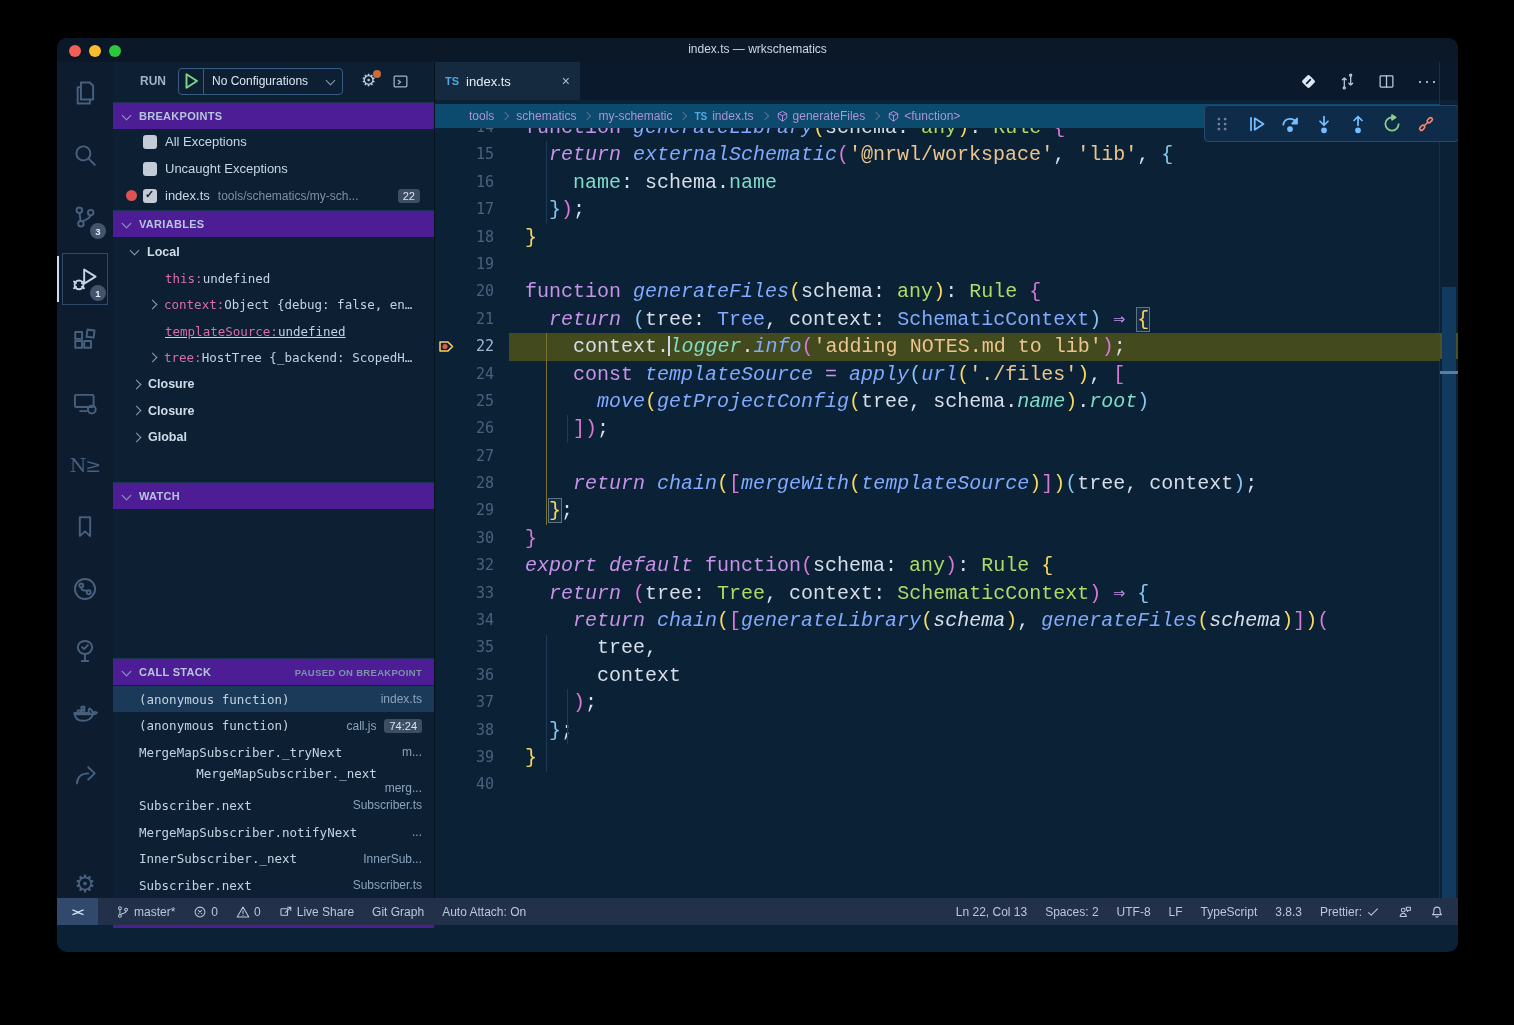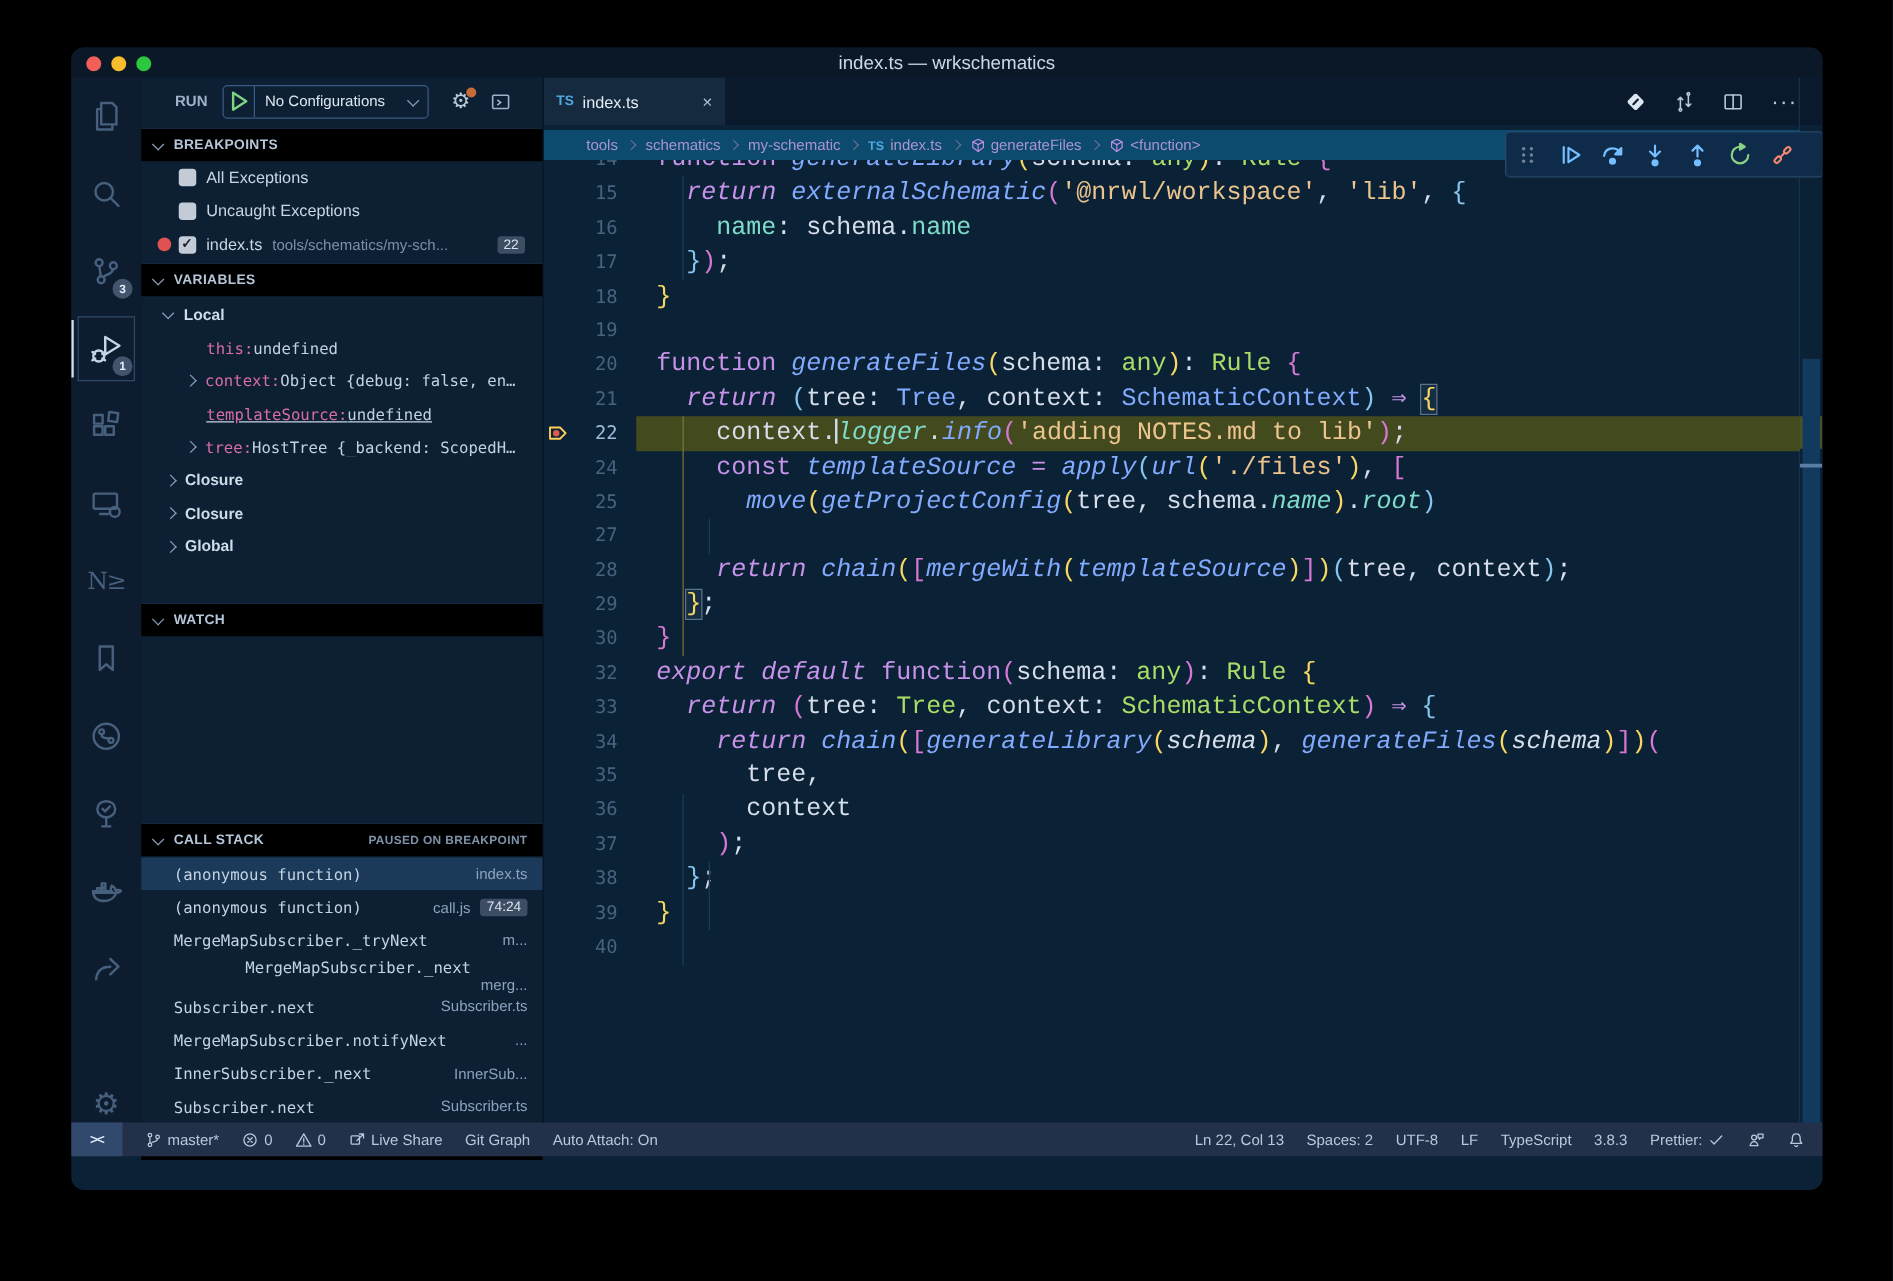--- a/index.html
+++ b/index.html
@@ -4,39 +4,39 @@
 <style>
   html,body{margin:0;padding:0;}
   body{width:1514px;height:1025px;background:#000;position:relative;overflow:hidden;
        font-family:"Liberation Sans",sans-serif;-webkit-font-smoothing:antialiased;}
   #win{position:absolute;left:57px;top:38px;width:1401px;height:914px;background:#0b2135;
        border-radius:10px;overflow:hidden;box-shadow:0 22px 70px rgba(0,0,0,.7);}
   
   .titlebar{position:absolute;top:0;left:0;right:0;height:24px;background:#0a1828;}
   .tl{position:absolute;top:7px;width:12px;height:12px;border-radius:50%;}
   .tl.red{left:12px;background:#f15f58;} .tl.yel{left:32px;background:#f9bd2e;} .tl.grn{left:52px;background:#2dc63f;}
-  .title-text{position:absolute;top:4px;left:0;right:0;text-align:center;font-size:15px;color:#cdd8e5;}
+  .title-text{position:absolute;top:4px;left:0;right:0;text-align:center;font-size:12px;color:#cdd8e5;}
   
   #main{position:absolute;top:24px;left:0;right:0;bottom:27px;}
   #activitybar{position:absolute;top:0;bottom:0;left:0;width:56px;background:#0d1c2e;border-right:1px solid #081322;}
   #sidebar{position:absolute;top:0;bottom:0;left:56px;width:321px;background:#0c1f33;border-right:1px solid #081322;}
   #editor{position:absolute;top:0;bottom:0;left:378px;right:0;background:#0b2135;overflow:hidden;}
   
   .act-item{position:relative;width:56px;height:62px;display:flex;align-items:center;justify-content:center;color:#46607e;}
   .act-item svg{width:26px;height:26px;}
   .act-item.active{color:#c3d4e6;}
   .act-item.active::before{content:"";position:absolute;left:0;top:8px;bottom:8px;width:2px;background:#cfdcec;}
   .act-item.active::after{content:"";position:absolute;left:5px;right:5px;top:5px;bottom:5px;border:1px solid #30496a;}
   .act-badge{position:absolute;right:7px;bottom:9px;min-width:16px;height:16px;border-radius:8px;background:#43556d;
              color:#e8eef6;font-size:9.5px;font-weight:bold;display:flex;align-items:center;justify-content:center;}
   #act-bottom{position:absolute;bottom:10px;left:0;width:56px;}
   .nx-text{font-family:"DejaVu Serif",serif;font-size:19px;letter-spacing:-1px;}
   .gear-text{font-size:24px;line-height:1;}
   
-  .sec-header{position:absolute;left:0;right:0;height:26px;background:#000000;border-top:1px solid #1b3350;
+  .sec-header{position:absolute;left:0;right:0;height:26px;background:#4c1d95;border-top:1px solid #1b3350;
               display:flex;align-items:center;color:#b6c6d9;font-size:11px;font-weight:bold;letter-spacing:.3px;}
   .chev{display:inline-block;width:6px;height:6px;border-right:1.4px solid #8ba0b8;border-bottom:1.4px solid #8ba0b8;
         transform:rotate(45deg);margin:0 9px 2px 10px;flex:none;}
   .chev.right{transform:rotate(-45deg);margin:0 8px 0 12px;}
   .runbar{position:absolute;top:0;left:0;right:0;height:38px;display:flex;align-items:center;}
   .run-label{color:#9fb3c8;font-size:12px;font-weight:bold;margin-left:27px;}
   .run-dd{margin-left:12px;width:163px;height:25px;border:1px solid #3a5b82;border-radius:4px;display:flex;align-items:center;}
   .run-play{width:24px;height:25px;display:flex;align-items:center;justify-content:center;border-right:1px solid #3a5b82;color:#7fd483;}
   .run-dd-label{flex:1;font-size:12px;color:#dde7f2;padding-left:8px;white-space:nowrap;overflow:hidden;}
   .run-dd .chev{margin-right:8px;}
@@ -442,20 +442,21 @@
           <div class="line"><span class="ln">18</span><span class="ctext"><span class="tk-g">}</span></span></div>
           <div class="line"><span class="ln">19</span><span class="ctext"></span></div>
           <div class="line"><span class="ln">20</span><span class="ctext"><span class="tk-kw">function </span><span class="tk-fn">generateFiles</span><span class="tk-g">(</span><span class="tk-fg">schema</span><span class="tk-fg">: </span><span class="tk-tg">any</span><span class="tk-g">)</span><span class="tk-fg">: </span><span class="tk-tg">Rule</span><span class="tk-fg"> </span><span class="tk-p">{</span></span></div>
           <div class="line"><span class="ln">21</span><span class="ctext"><span class="tk-fg">  </span><span class="tk-kwi">return </span><span class="tk-b">(</span><span class="tk-fg">tree</span><span class="tk-fg">: </span><span class="tk-tb">Tree</span><span class="tk-fg">, </span><span class="tk-fg">context</span><span class="tk-fg">: </span><span class="tk-tb">SchematicContext</span><span class="tk-b">)</span><span class="tk-fg"> </span><span class="tk-kw">⇒</span><span class="tk-fg"> </span><span class="tk-gx">{</span></span></div>
           <div class="line"><div class="line-hl"></div><span class="bp-arrow"><svg viewBox="0 0 17 17">
                 <path d="M2 4h8l4.5 4.5L10 13H2z" fill="none" stroke="#ffcf5e" stroke-width="1.5" stroke-linejoin="round"></path>
                 <circle cx="7" cy="8.5" r="2.6" fill="#d45d4b"></circle>
               </svg></span><span class="ln cur">22</span><span class="ctext"><span class="tk-fg">    </span><span class="tk-fg">context</span><span class="tk-fg">.</span><span class="tk-cur"></span><span class="tk-pri">logger</span><span class="tk-fg">.</span><span class="tk-fn">info</span><span class="tk-p">(</span><span class="tk-str">'adding NOTES.md to lib'</span><span class="tk-p">)</span><span class="tk-fg">;</span></span></div>
           <div class="line"><span class="ln">24</span><span class="ctext"><span class="tk-fg">    </span><span class="tk-kw">const </span><span class="tk-fn">templateSource</span><span class="tk-fg"> </span><span class="tk-kw">=</span><span class="tk-fg"> </span><span class="tk-fn">apply</span><span class="tk-b">(</span><span class="tk-fn">url</span><span class="tk-g">(</span><span class="tk-str">'./files'</span><span class="tk-g">)</span><span class="tk-fg">, </span><span class="tk-p">[</span></span></div>
           <div class="line"><span class="ln">25</span><span class="ctext"><span class="tk-fg">      </span><span class="tk-fn">move</span><span class="tk-g">(</span><span class="tk-fn">getProjectConfig</span><span class="tk-g">(</span><span class="tk-fg">tree</span><span class="tk-fg">, </span><span class="tk-fg">schema</span><span class="tk-fg">.</span><span class="tk-pri">name</span><span class="tk-g">)</span><span class="tk-fg">.</span><span class="tk-pri">root</span><span class="tk-b">)</span></span></div>
+          <div class="line"><span class="ln">26</span><span class="ctext"><span class="tk-fg">    </span><span class="tk-p">]</span><span class="tk-p">)</span><span class="tk-fg">;</span></span></div>
           <div class="line"><span class="ln">27</span><span class="ctext"></span></div>
           <div class="line"><span class="ln">28</span><span class="ctext"><span class="tk-fg">    </span><span class="tk-kwi">return </span><span class="tk-fn">chain</span><span class="tk-g">(</span><span class="tk-p">[</span><span class="tk-fn">mergeWith</span><span class="tk-g">(</span><span class="tk-fn">templateSource</span><span class="tk-g">)</span><span class="tk-p">]</span><span class="tk-g">)</span><span class="tk-b">(</span><span class="tk-fg">tree</span><span class="tk-fg">, </span><span class="tk-fg">context</span><span class="tk-b">)</span><span class="tk-fg">;</span></span></div>
           <div class="line"><span class="ln">29</span><span class="ctext"><span class="tk-fg">  </span><span class="tk-gx">}</span><span class="tk-fg">;</span></span></div>
           <div class="line"><span class="ln">30</span><span class="ctext"><span class="tk-p">}</span></span></div>
           <div class="line"><span class="ln">32</span><span class="ctext"><span class="tk-kwi">export </span><span class="tk-kwi">default </span><span class="tk-kw">function</span><span class="tk-p">(</span><span class="tk-fg">schema</span><span class="tk-fg">: </span><span class="tk-tg">any</span><span class="tk-p">)</span><span class="tk-fg">: </span><span class="tk-tg">Rule</span><span class="tk-fg"> </span><span class="tk-g">{</span></span></div>
           <div class="line"><span class="ln">33</span><span class="ctext"><span class="tk-fg">  </span><span class="tk-kwi">return </span><span class="tk-p">(</span><span class="tk-fg">tree</span><span class="tk-fg">: </span><span class="tk-tg">Tree</span><span class="tk-fg">, </span><span class="tk-fg">context</span><span class="tk-fg">: </span><span class="tk-tg">SchematicContext</span><span class="tk-p">)</span><span class="tk-fg"> </span><span class="tk-kw">⇒</span><span class="tk-fg"> </span><span class="tk-b">{</span></span></div>
           <div class="line"><span class="ln">34</span><span class="ctext"><span class="tk-fg">    </span><span class="tk-kwi">return </span><span class="tk-fn">chain</span><span class="tk-g">(</span><span class="tk-p">[</span><span class="tk-fn">generateLibrary</span><span class="tk-g">(</span><span class="tk-pi">schema</span><span class="tk-g">)</span><span class="tk-fg">, </span><span class="tk-fn">generateFiles</span><span class="tk-g">(</span><span class="tk-pi">schema</span><span class="tk-g">)</span><span class="tk-p">]</span><span class="tk-g">)</span><span class="tk-p">(</span></span></div>
           <div class="line"><span class="ln">35</span><span class="ctext"><span class="tk-fg">      </span><span class="tk-fg">tree</span><span class="tk-fg">,</span></span></div>
           <div class="line"><span class="ln">36</span><span class="ctext"><span class="tk-fg">      </span><span class="tk-fg">context</span></span></div>
           <div class="line"><span class="ln">37</span><span class="ctext"><span class="tk-fg">    </span><span class="tk-p">)</span><span class="tk-fg">;</span></span></div>

